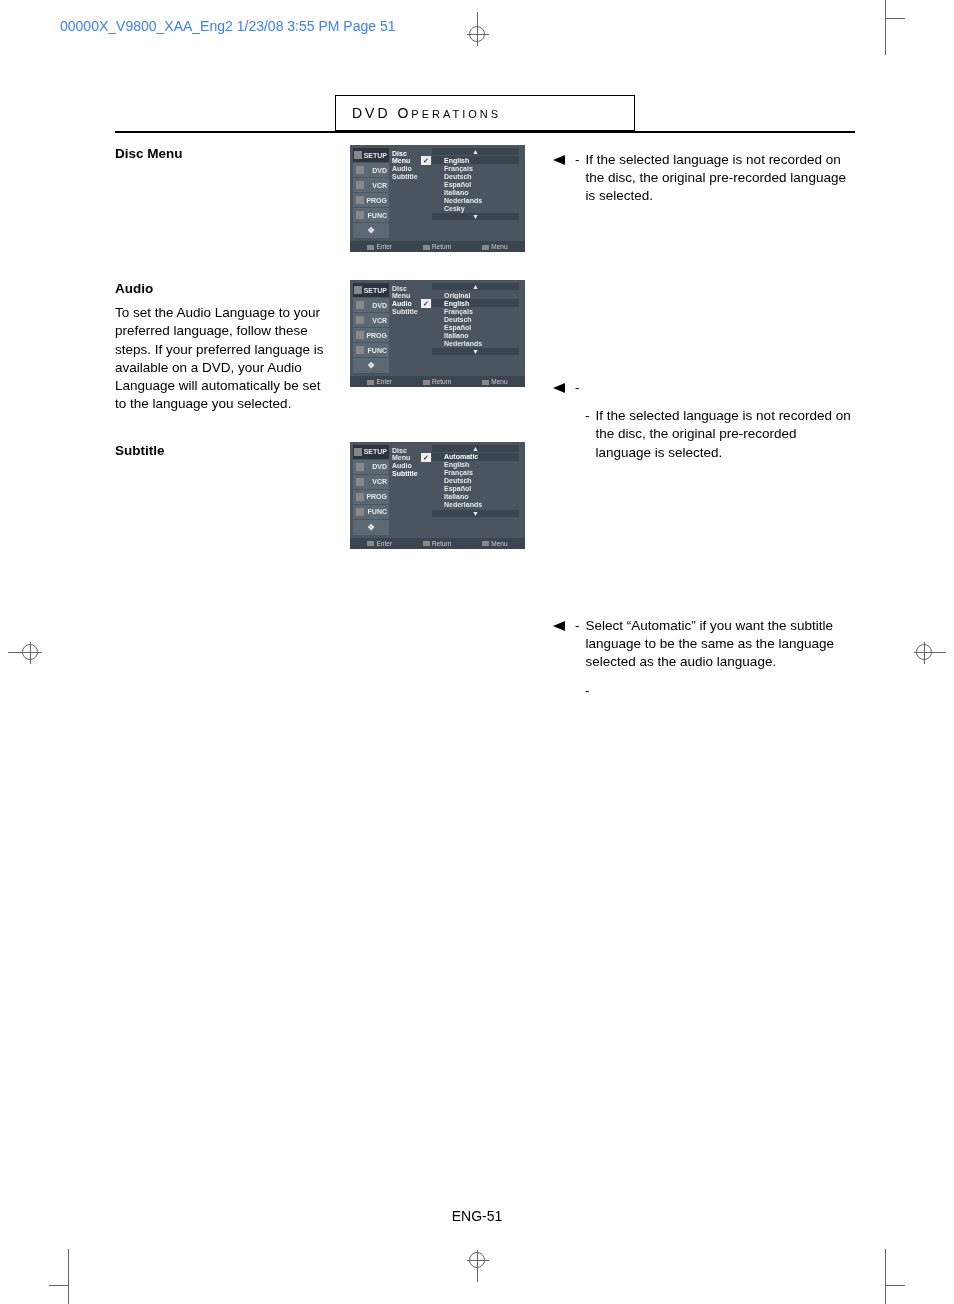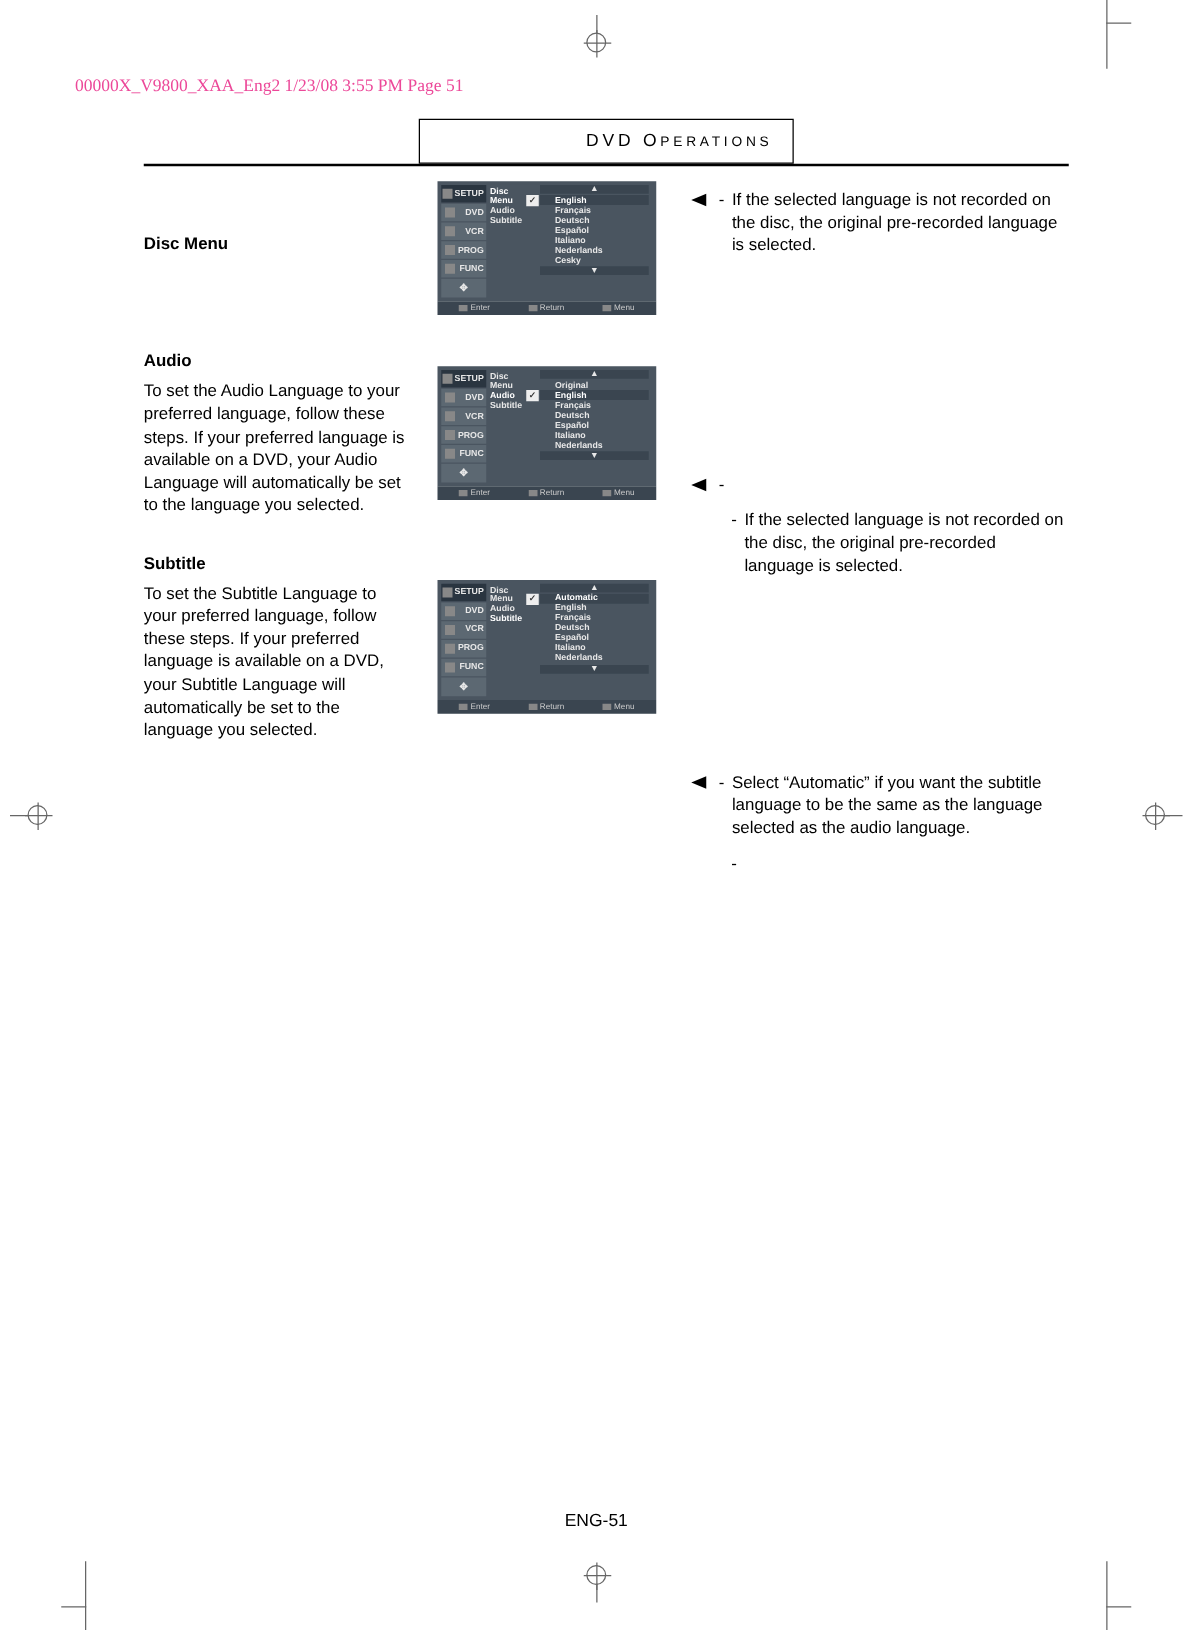--- a/index.html
+++ b/index.html
@@ -11,23 +11,22 @@
   height: 1304px;
   position: relative;
   color: #000;
 }
 
 .slug {
   position: absolute;
   top: 18px;
   left: 60px;
   font-size: 14px;
-  font-family: Liberation Serif, serif;
-  color: #ec4899;
-  margin-top: 44px;
+  font-family: Liberation Sans, sans-serif;
+  color: #3b82f6;
 }
 
 .crop-top {
   position: absolute;
   top: 12px;
   left: 50%;
   transform: translateX(-50%);
   width: 20px;
   height: 40px;
   display: flex;
@@ -68,21 +67,21 @@
   top: 95px;
   left: 115px;
   width: 740px;
 }
 
 .section-box {
   border: 1.5px solid #000;
   padding: 8px 16px;
   display: inline-block;
   width: 300px;
-  text-align: right;
+  text-align: left;
 }
 
 .section-title {
   font-size: 14px;
   letter-spacing: 3px;
 }
 
 h2.main-heading {
   font-size: 20px;
   font-weight: bold;
@@ -92,21 +91,21 @@
 
 .rule { border-top: 2px solid #000; margin-bottom: 12px; }
 
 .columns {
   display: flex;
   gap: 28px;
 }
 .col-left { width: 410px; }
 .col-right { flex: 1; }
 
-.block { display:flex; gap: 26px; margin-bottom: 28px; align-items: center; }
+.block { display:flex; gap: 26px; margin-bottom: 28px; }
 .block .text { flex:1; font-size:13.5px; line-height:1.35; }
 .block .text strong { display:block; margin-bottom:6px; }
 .block .menu { width: 175px; flex-shrink:0; }
 
 .osd {
   background: #4a5560;
   color: #e8e8e8;
   font-size: 7px;
   font-weight: bold;
   padding: 3px;
@@ -318,21 +317,20 @@
                 <span><span class="btn-ic"></span>Return</span>
                 <span><span class="btn-ic"></span>Menu</span>
               </div>
             </div>
           </div>
       </div>
 
       <div class="block" style="margin-top:10px;">
         <div class="text">
           <strong>Subtitle</strong>
-          <span>To set the Subtitle Language to your preferred language, follow these steps. If your preferred language is available on a DVD, your Subtitle Language will automatically be set to the language you selected.</span>
         </div>
         <div class="menu">
             <div class="osd-wrap">
               <div class="osd">
                 <div class="osd-left">
                   <div class="osd-tab sel">
                     <span class="ic"></span>
                     <span>SETUP</span>
                   </div>
                   <div class="osd-tab">

